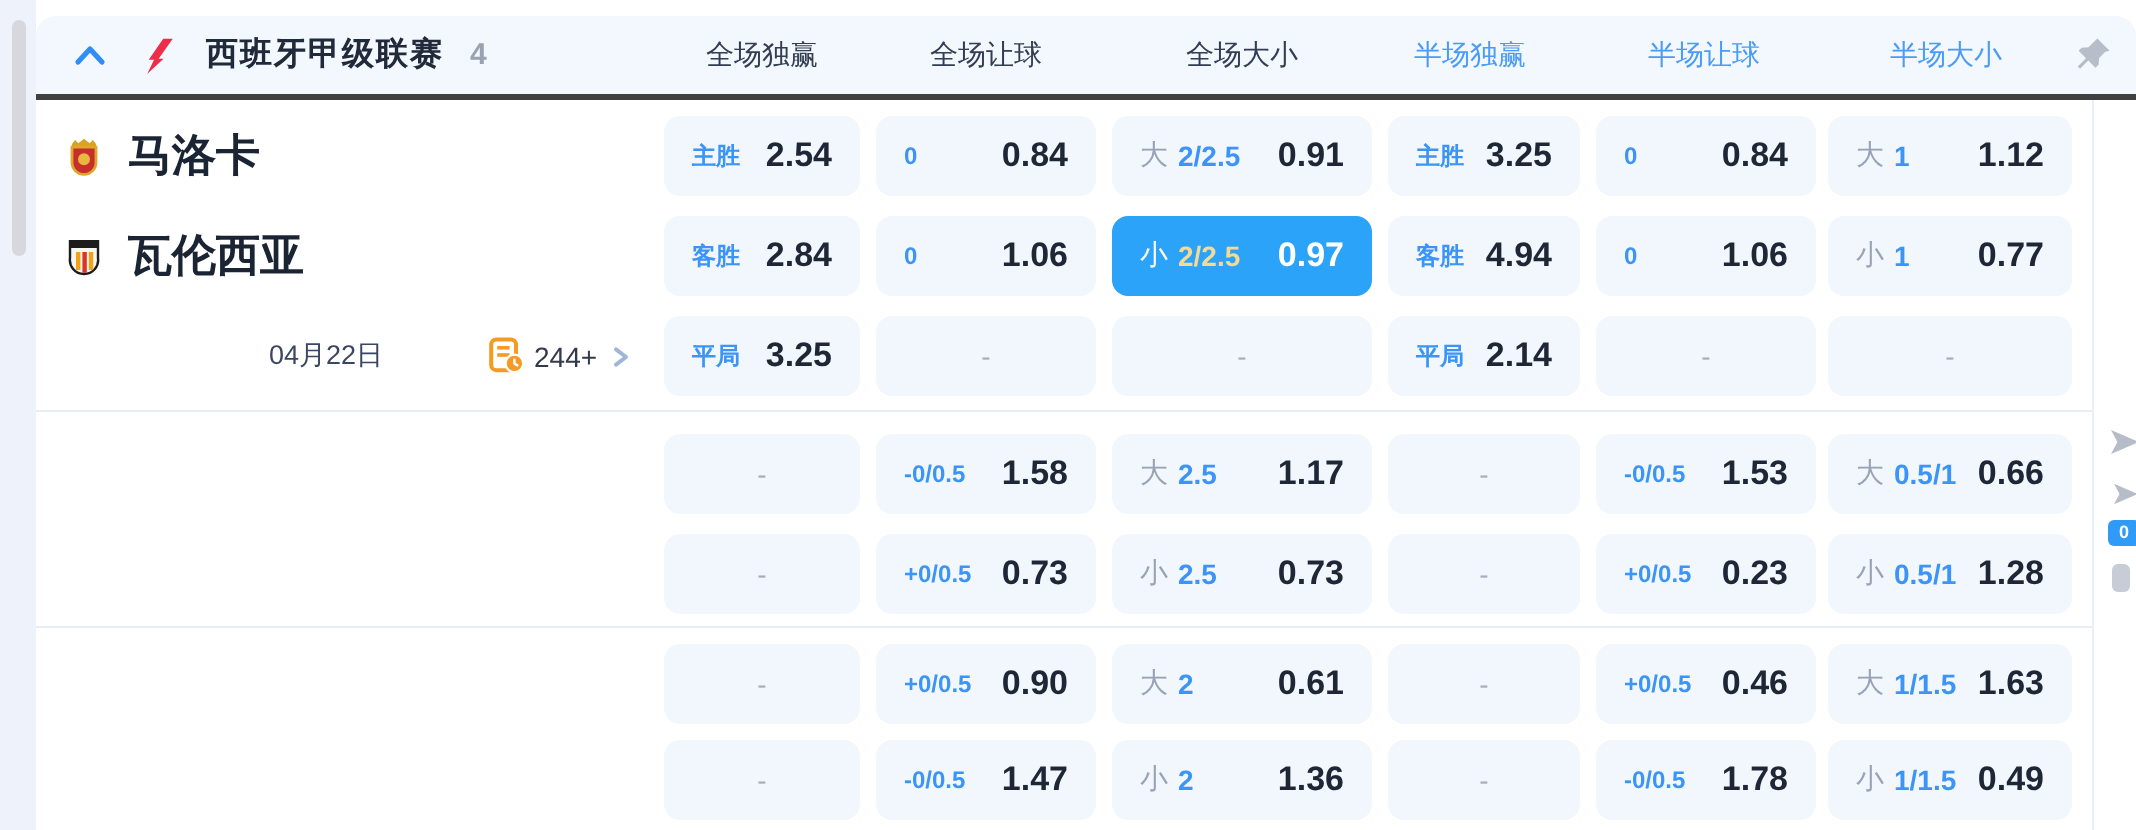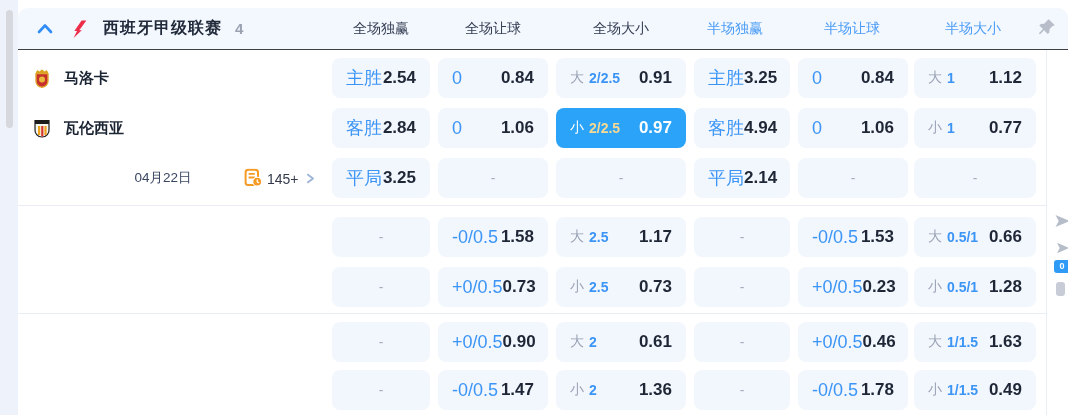--- a/index.html
+++ b/index.html
@@ -2,46 +2,46 @@
 <html><head>
 <meta charset="utf-8">
 <style>
   html,body{margin:0;padding:0;width:1068px;height:415px;overflow:hidden;
     font-family:"Liberation Sans","DejaVu Sans",sans-serif;background:#fff;}
   .rail{position:absolute;left:0;top:0;width:18px;height:415px;background:#edf2fb;}
   .rail-thumb{position:absolute;left:6px;top:10px;width:7px;height:118px;border-radius:4px;background:#d6d8de;}
   .panel{position:absolute;left:18px;top:0;width:1050px;height:415px;background:#fff;overflow:hidden;}
 
   .hdr{position:absolute;left:0;top:8px;width:1050px;height:42px;background:#f3f7fe;
-    border-radius:10px 10px 0 0;border-bottom:1px solid #404040;box-sizing:border-box;}
+    border-radius:10px 10px 0 0;border-bottom:3px solid #404040;box-sizing:border-box;}
   .hdr-left{position:absolute;left:16px;top:0;height:100%;display:flex;align-items:center;gap:13px;}
   .league{font-size:16px;font-weight:700;color:#212a3a;letter-spacing:1px;}
   .count{font-size:15px;font-weight:700;color:#9aa2b1;}
   .colh{position:absolute;top:50%;transform:translate(-50%,-50%);font-size:14px;white-space:nowrap;}
   .colh.dark{color:#333e52;}
   .colh.blue{color:#4a9cf6;}
   .pin{position:absolute;left:1018px;top:9px;}
 
   .vdiv{position:absolute;left:1028px;top:50px;bottom:0;width:1px;background:#eaeef6;}
   .gdiv{position:absolute;left:0;width:1028px;height:1px;background:#e8edf6;}
 
   .team{position:absolute;left:14px;width:298px;height:40px;display:flex;align-items:center;gap:12px;cursor:pointer;}
-  .team-name{font-size:15px;font-weight:700;color:#1b2433;}
+  .team-name{font-size:22px;font-weight:700;color:#1b2433;}
   .crest{display:flex;align-items:center;}
 
   .meta{position:absolute;left:0;top:158px;width:314px;height:40px;}
   .dt{position:absolute;left:40px;width:210px;top:50%;transform:translateY(-50%);
     text-align:center;color:#3a4662;font-size:13.5px;line-height:18px;}
   .more{position:absolute;left:226px;top:50%;transform:translateY(-50%);
     display:flex;align-items:center;gap:4px;cursor:pointer;}
   .more-txt{font-size:14px;color:#333a4a;}
 
   .cell{position:absolute;height:40px;border-radius:8px;background:#f2f7fd;
     display:flex;align-items:center;box-sizing:border-box;padding:0 14px;cursor:pointer;}
-  .cell .lab{font-size:18px;color:#3c95f6;font-weight:400;white-space:nowrap;}
+  .cell .lab{font-size:12px;color:#3c95f6;font-weight:700;white-space:nowrap;}
   .cell .side{font-size:14px;color:#9aa3b5;font-weight:400;margin-right:5px;}
   .cell .line{font-size:14px;color:#3c95f6;font-weight:600;}
   .cell .val{margin-left:auto;font-size:17px;font-weight:700;color:#1f2737;}
   .cell.dash{justify-content:center;}
   .cell .dash-mark{font-size:14px;color:#a6aebd;}
   .cell.sel{background:#2aa3f8;}
   .cell.sel .side{color:#ffffff;}
   .cell.sel .line{color:#f6d993;}
   .cell.sel .val{color:#ffffff;}
 
@@ -118,21 +118,21 @@
     <div class="more">
       <span style="display:flex;">
         <svg width="19" height="19" viewBox="0 0 19 19">
           <rect x="1.6" y="1.2" width="12.4" height="15.4" rx="2.6" fill="none" stroke="#f59a23" stroke-width="2"></rect>
           <line x1="4.6" y1="5.4" x2="10.8" y2="5.4" stroke="#f59a23" stroke-width="1.8"></line>
           <line x1="4.6" y1="9" x2="10.8" y2="9" stroke="#f59a23" stroke-width="1.8"></line>
           <circle cx="13.2" cy="13.2" r="4.4" fill="#f59a23" stroke="#ffffff" stroke-width="1.1"></circle>
           <path d="M13.2 11.3 v2 l1.5 0.9" fill="none" stroke="#ffffff" stroke-width="1.2" stroke-linecap="round"></path>
         </svg>
       </span>
-      <span class="more-txt">145+</span>
+      <span class="more-txt">244+</span>
       <span style="display:flex;">
         <svg width="14" height="14" viewBox="0 0 14 14">
             <polyline points="5,3.2 10,7 5,10.8" fill="none" stroke="#9fb6d8" stroke-width="2" stroke-linecap="round" stroke-linejoin="round"></polyline>
           </svg>
       </span>
     </div>
   </div>
 
   <div class="gdiv" style="top:205px"></div>
   <div class="gdiv" style="top:313px"></div>

